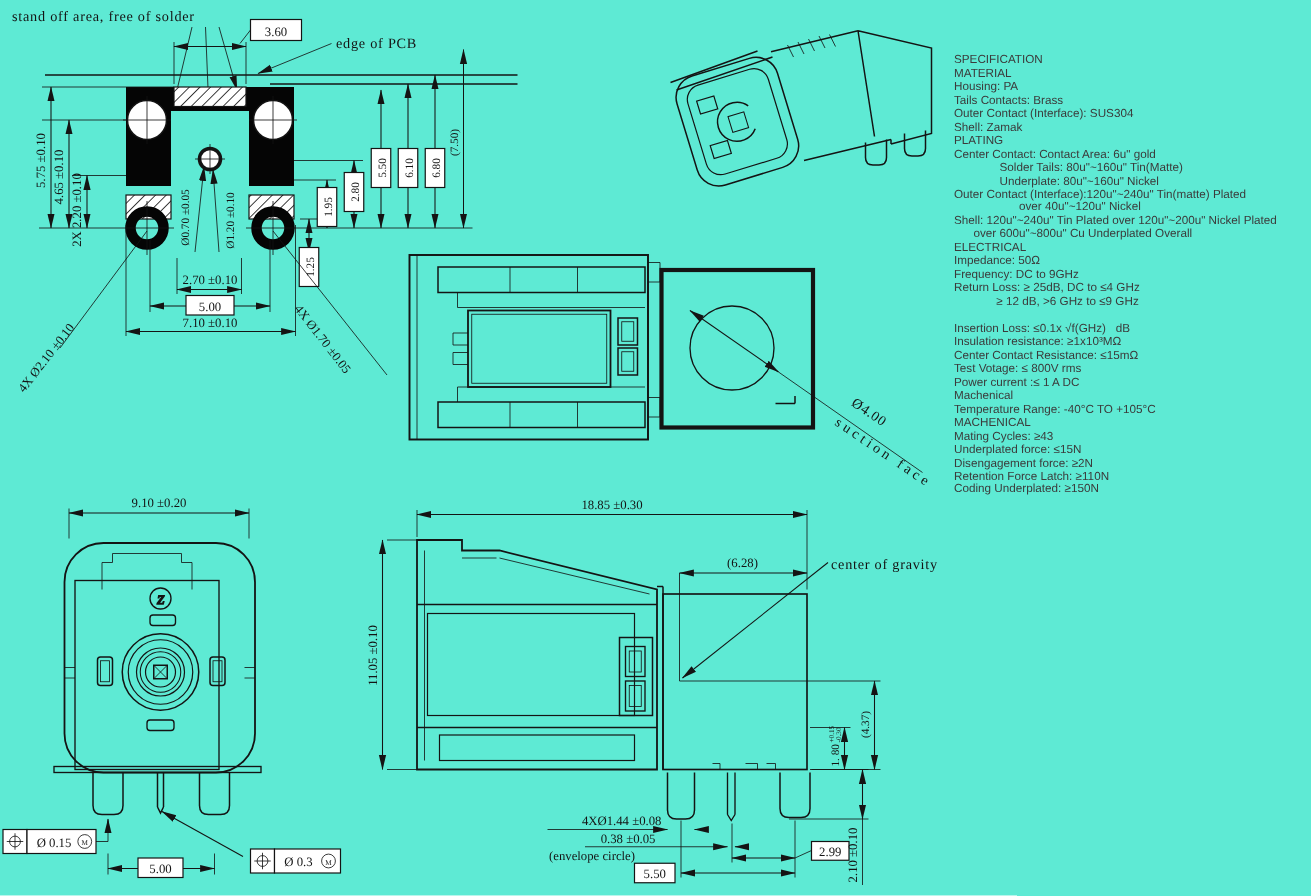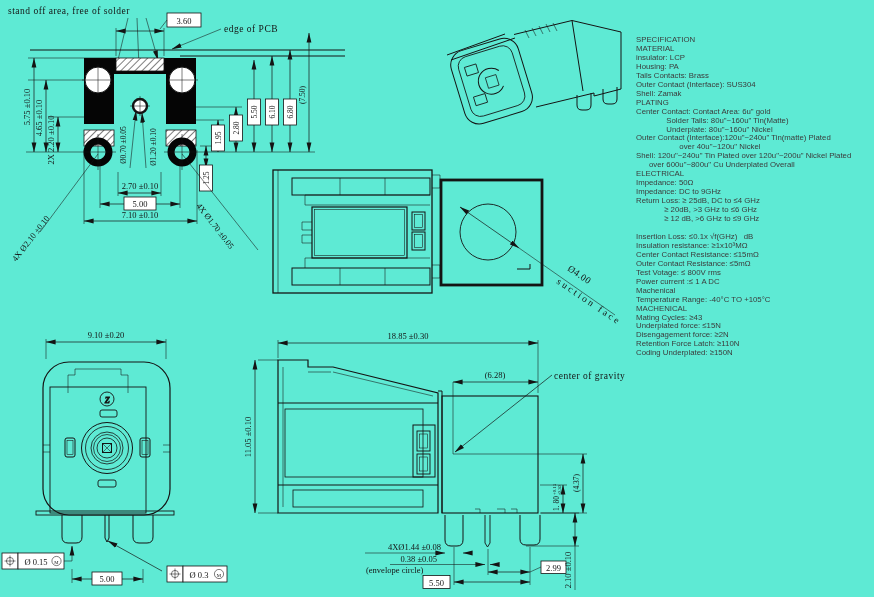--- a/index.html
+++ b/index.html
@@ -219,44 +219,41 @@
         <text class="t9">Ø4.00</text>
       </g>
     <g transform="translate(286,128) rotate(34)">
         <text class="t9" style="letter-spacing:2.5px">suction face</text>
       </g>
   </svg>
 
   <div id="spec" class="view">
       <div class="spec-line">SPECIFICATION</div>
       <div class="spec-line">MATERIAL</div>
-      <div class="spec-line">insulator: LCP</div>
       <div class="spec-line">Housing: PA</div>
       <div class="spec-line">Tails Contacts: Brass</div>
       <div class="spec-line">Outer Contact (Interface): SUS304</div>
       <div class="spec-line">Shell: Zamak</div>
       <div class="spec-line">PLATING</div>
       <div class="spec-line">Center Contact: Contact Area: 6u" gold</div>
       <div class="spec-line">              Solder Tails: 80u"~160u" Tin(Matte)</div>
       <div class="spec-line">              Underplate: 80u"~160u" Nickel</div>
       <div class="spec-line">Outer Contact (Interface):120u"~240u" Tin(matte) Plated</div>
       <div class="spec-line">                    over 40u"~120u" Nickel</div>
       <div class="spec-line">Shell: 120u"~240u" Tin Plated over 120u"~200u" Nickel Plated</div>
       <div class="spec-line">      over 600u"~800u" Cu Underplated Overall</div>
       <div class="spec-line">ELECTRICAL</div>
       <div class="spec-line">Impedance: 50Ω</div>
-      <div class="spec-line">Impedance: DC to 9GHz</div>
+      <div class="spec-line">Frequency: DC to 9GHz</div>
       <div class="spec-line">Return Loss: ≥ 25dB, DC to ≤4 GHz</div>
-      <div class="spec-line">             ≥ 20dB, &gt;3 GHz to ≤6 GHz</div>
       <div class="spec-line">             ≥ 12 dB, &gt;6 GHz to ≤9 GHz</div>
       <div class="spec-line"></div>
       <div class="spec-line">Insertion Loss: ≤0.1x √f(GHz)   dB</div>
       <div class="spec-line">Insulation resistance: ≥1x10³MΩ</div>
       <div class="spec-line">Center Contact Resistance: ≤15mΩ</div>
-      <div class="spec-line">Outer Contact Resistance: ≤5mΩ</div>
       <div class="spec-line">Test Votage: ≤ 800V rms</div>
       <div class="spec-line">Power current :≤ 1 A DC</div>
       <div class="spec-line">Machenical</div>
       <div class="spec-line">Temperature Range: -40°C TO +105°C</div>
       <div class="spec-line">MACHENICAL</div>
       <div class="spec-line">Mating Cycles: ≥43</div>
       <div class="spec-line">Underplated force: ≤15N</div>
       <div class="spec-line">Disengagement force: ≥2N</div>
       <div class="spec-line">Retention Force Latch: ≥110N</div>
       <div class="spec-line">Coding Underplated: ≥150N</div>

